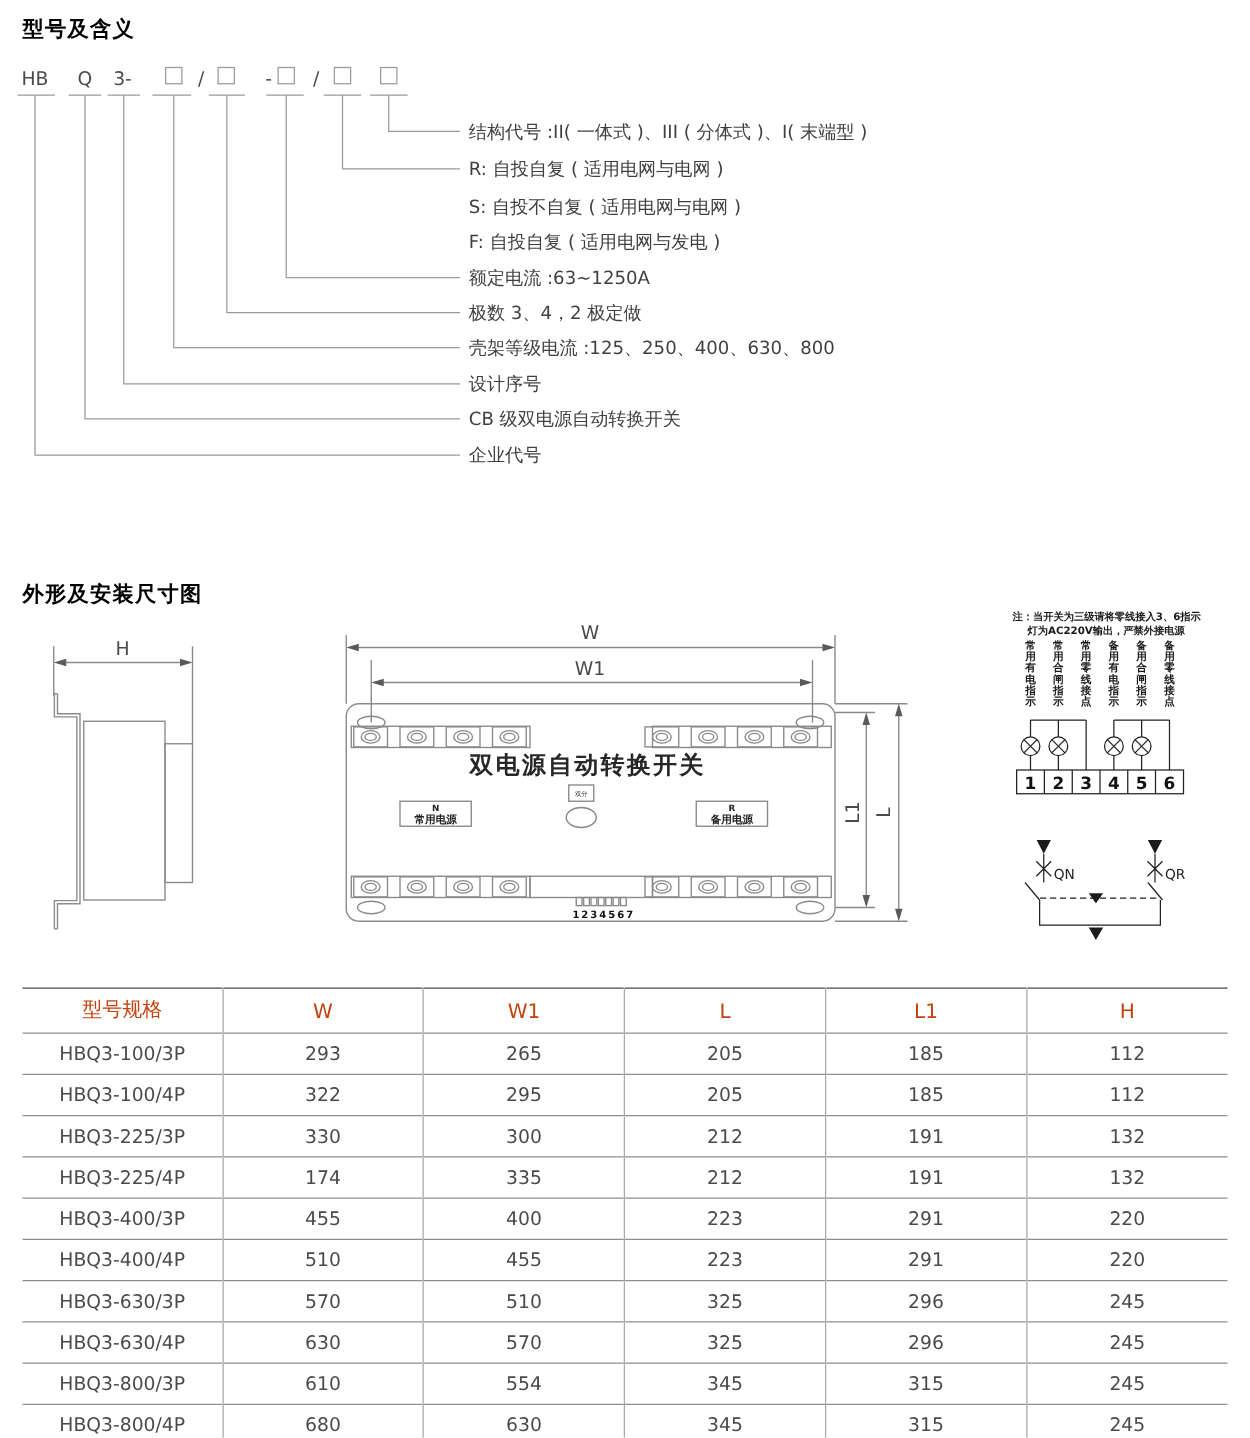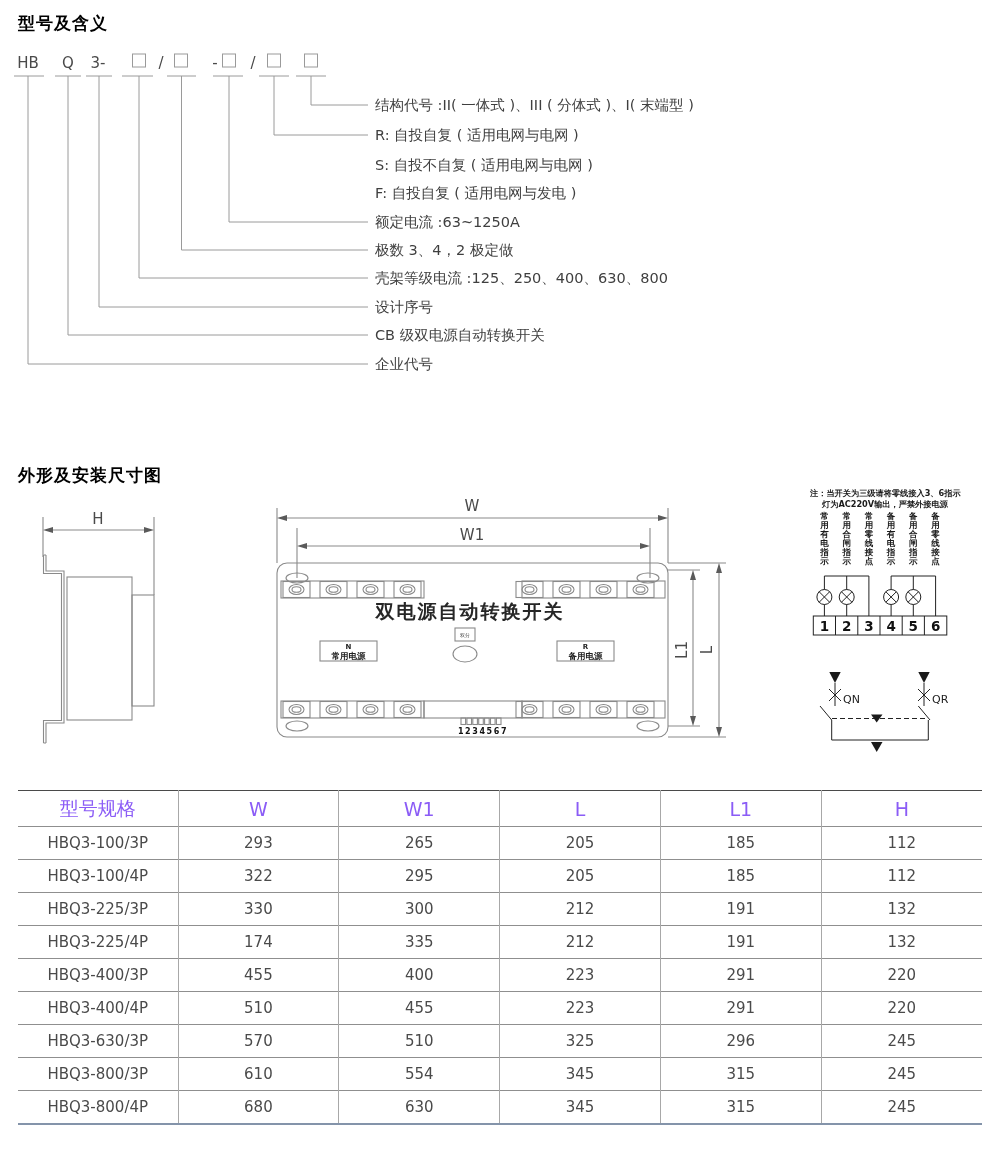--- a/index.html
+++ b/index.html
@@ -35,21 +35,21 @@
   .pinnum{font-size:8px;font-weight:bold;fill:#111;text-anchor:middle;letter-spacing:1.6px;}
 
   
   #spec-table{
     position:absolute;left:18px;top:790px;width:964px;
     border-collapse:collapse;table-layout:fixed;text-align:center;
     font-size:15px;color:#4a4a4a;
     border-top:1.5px solid #4a4a4a;border-bottom:2px solid #8494aa;
   }
   #spec-table th{
-    height:33px;font-weight:normal;color:#8b5cf6;font-size:19px;
+    height:33px;font-weight:normal;color:#c2410c;font-size:16px;
   }
   #spec-table td{height:30px;}
   #spec-table th:not(:first-child),#spec-table td:not(:first-child){
     border-left:1px solid #a8a8a8;
   }
   #spec-table tbody tr{border-top:1px solid #8f8f8f;}
 </style>
 </head>
 <body>
 
@@ -335,20 +335,28 @@
       </tr>
       <tr>
         <td>HBQ3-630/3P</td>
         <td>570</td>
         <td>510</td>
         <td>325</td>
         <td>296</td>
         <td>245</td>
       </tr>
       <tr>
+        <td>HBQ3-630/4P</td>
+        <td>630</td>
+        <td>570</td>
+        <td>325</td>
+        <td>296</td>
+        <td>245</td>
+      </tr>
+      <tr>
         <td>HBQ3-800/3P</td>
         <td>610</td>
         <td>554</td>
         <td>345</td>
         <td>315</td>
         <td>245</td>
       </tr>
       <tr>
         <td>HBQ3-800/4P</td>
         <td>680</td>

